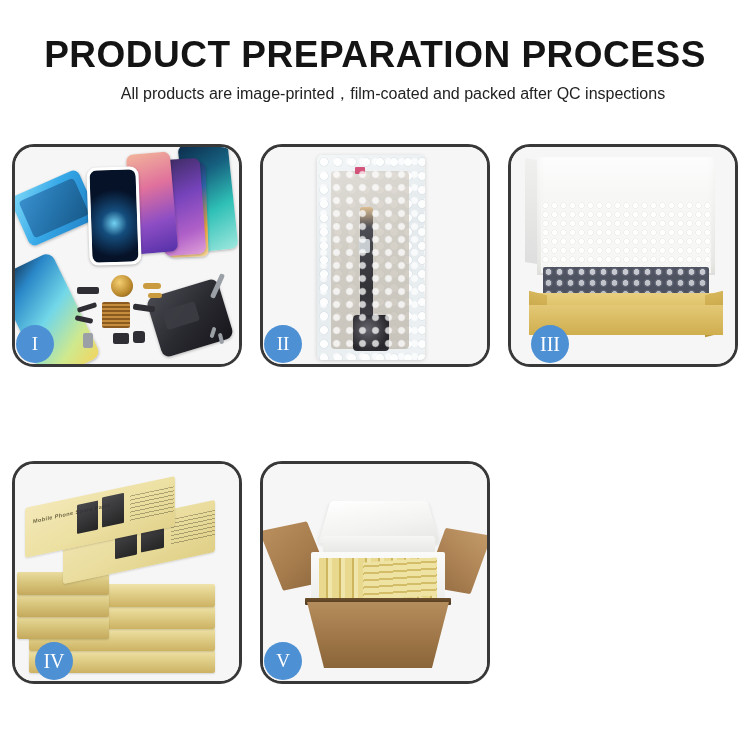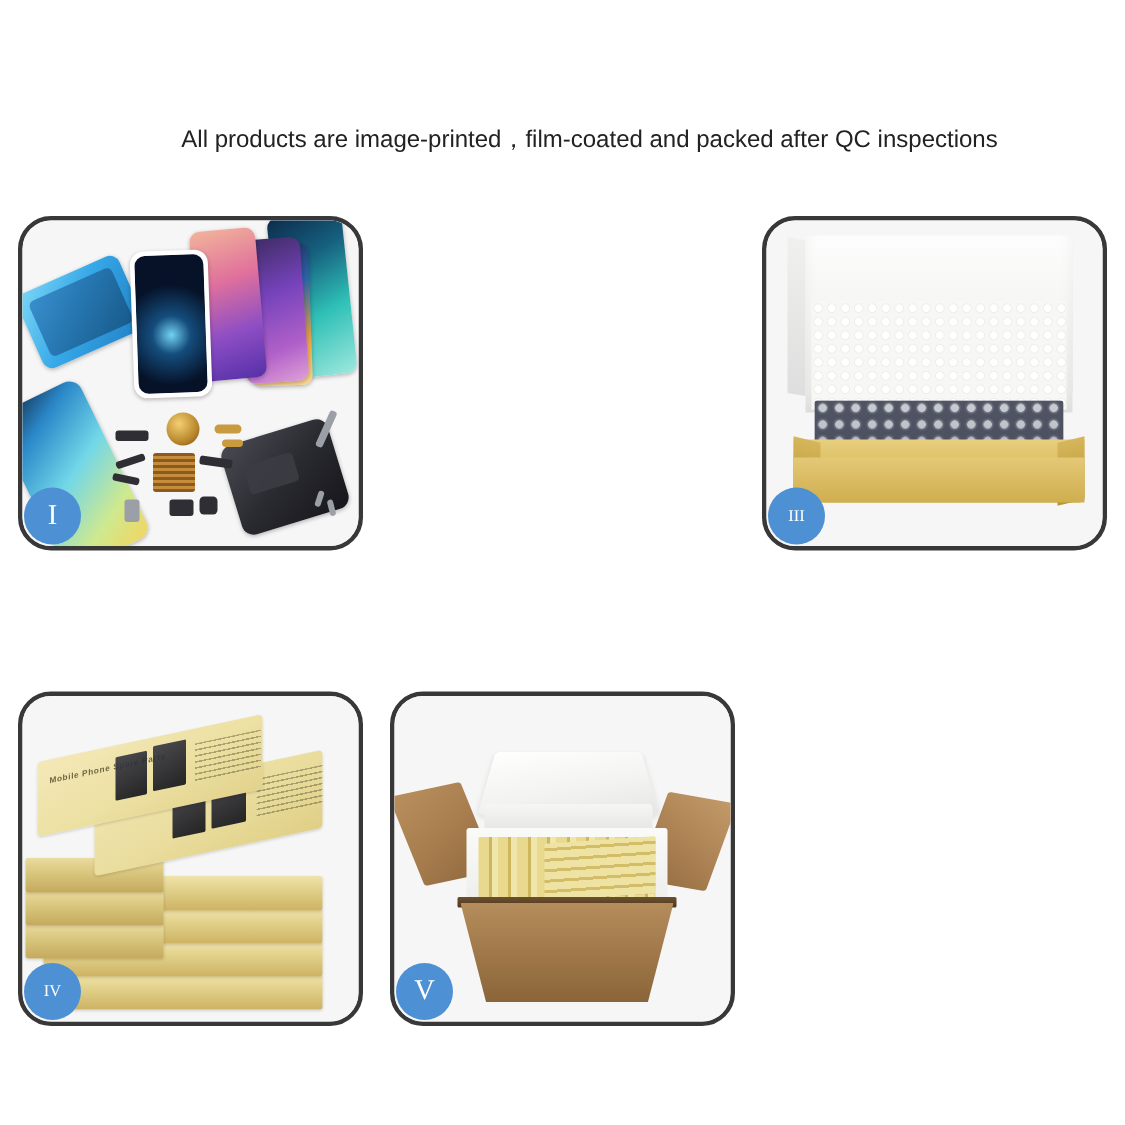--- a/index.html
+++ b/index.html
@@ -101,21 +101,21 @@
     background: #4d90d4;
     color: #ffffff;
     font-family: "Liberation Serif", serif;
     font-size: 19px;
     line-height: 38px;
     text-align: center;
     letter-spacing: 0px;
     z-index: 9;
     user-select: none;
   }
-  .badge.small { font-size: 11px; }
+  .badge.small { font-size: 20px; margin-left: 19px; }
 
   
   .scene-parts { background: #f7f8f8; }
 
   .ph {
     position: absolute;
     border-radius: 6px;
     box-shadow: 0 1px 3px rgba(0,0,0,.28);
   }
   
@@ -450,20 +450,21 @@
   }
   .sb-tape-a { left: 54px; top: 84px; width: 19px; height: 16px; transform: skewY(18deg); }
   .sb-tape-b { left: 56px; top: 150px; width: 19px; height: 16px; transform: skewY(18deg); }
 </style>
 </head>
 <body>
 
 <div id="page">
 
   <div class="header">
+    <div class="title">PRODUCT PREPARATION PROCESS</div>
     <div class="subtitle">All products are image-printed，film-coated and packed after QC inspections</div>
   </div>
 
   <div class="grid">
 
     <div class="panel p-r0 p-c0">
       <div class="photo scene-parts">
         <div class="ph ph-film"></div>
         <div class="ph ph-teal"></div>
         <div class="ph ph-g3"></div>
@@ -484,20 +485,33 @@
         <div class="bit" style="left:98px;top:186px;width:16px;height:11px;"></div>
         <div class="bit" style="left:118px;top:184px;width:12px;height:12px;border-radius:3px;"></div>
         <div class="bit bit-silver" style="left:68px;top:186px;width:10px;height:15px;"></div>
         <div class="bit bit-silver" style="left:196px;top:180px;width:4px;height:11px;border-radius:2px;transform:rotate(18deg);"></div>
         <div class="bit bit-silver" style="left:204px;top:186px;width:4px;height:11px;border-radius:2px;transform:rotate(-14deg);"></div>
         <div class="bit bit-silver" style="left:200px;top:126px;width:5px;height:26px;border-radius:2px;transform:rotate(24deg);"></div>
       </div>
       <div class="badge">I</div>
     </div>
 
+    <div class="panel p-r0 p-c1">
+      <div class="photo scene-bubble">
+        <div class="bubble-bag">
+          <div class="bb-inner"></div>
+          <div class="bb-flex"></div>
+          <div class="bb-conn2"></div>
+          <div class="bb-conn"></div>
+          <div class="bb-tag"></div>
+          <div class="bb-gloss"></div>
+        </div>
+      </div>
+      <div class="badge">II</div>
+    </div>
 
     <div class="panel p-r0 p-c2">
       <div class="photo scene-box3">
         <div class="b3-lid-flapL"></div>
         <div class="b3-lid-flapR"></div>
         <div class="b3-lid"></div>
         <div class="b3-foam"></div>
         <div class="b3-bubble"></div>
         <div class="b3-tray">
           <div class="b3-tray-lend"></div>

